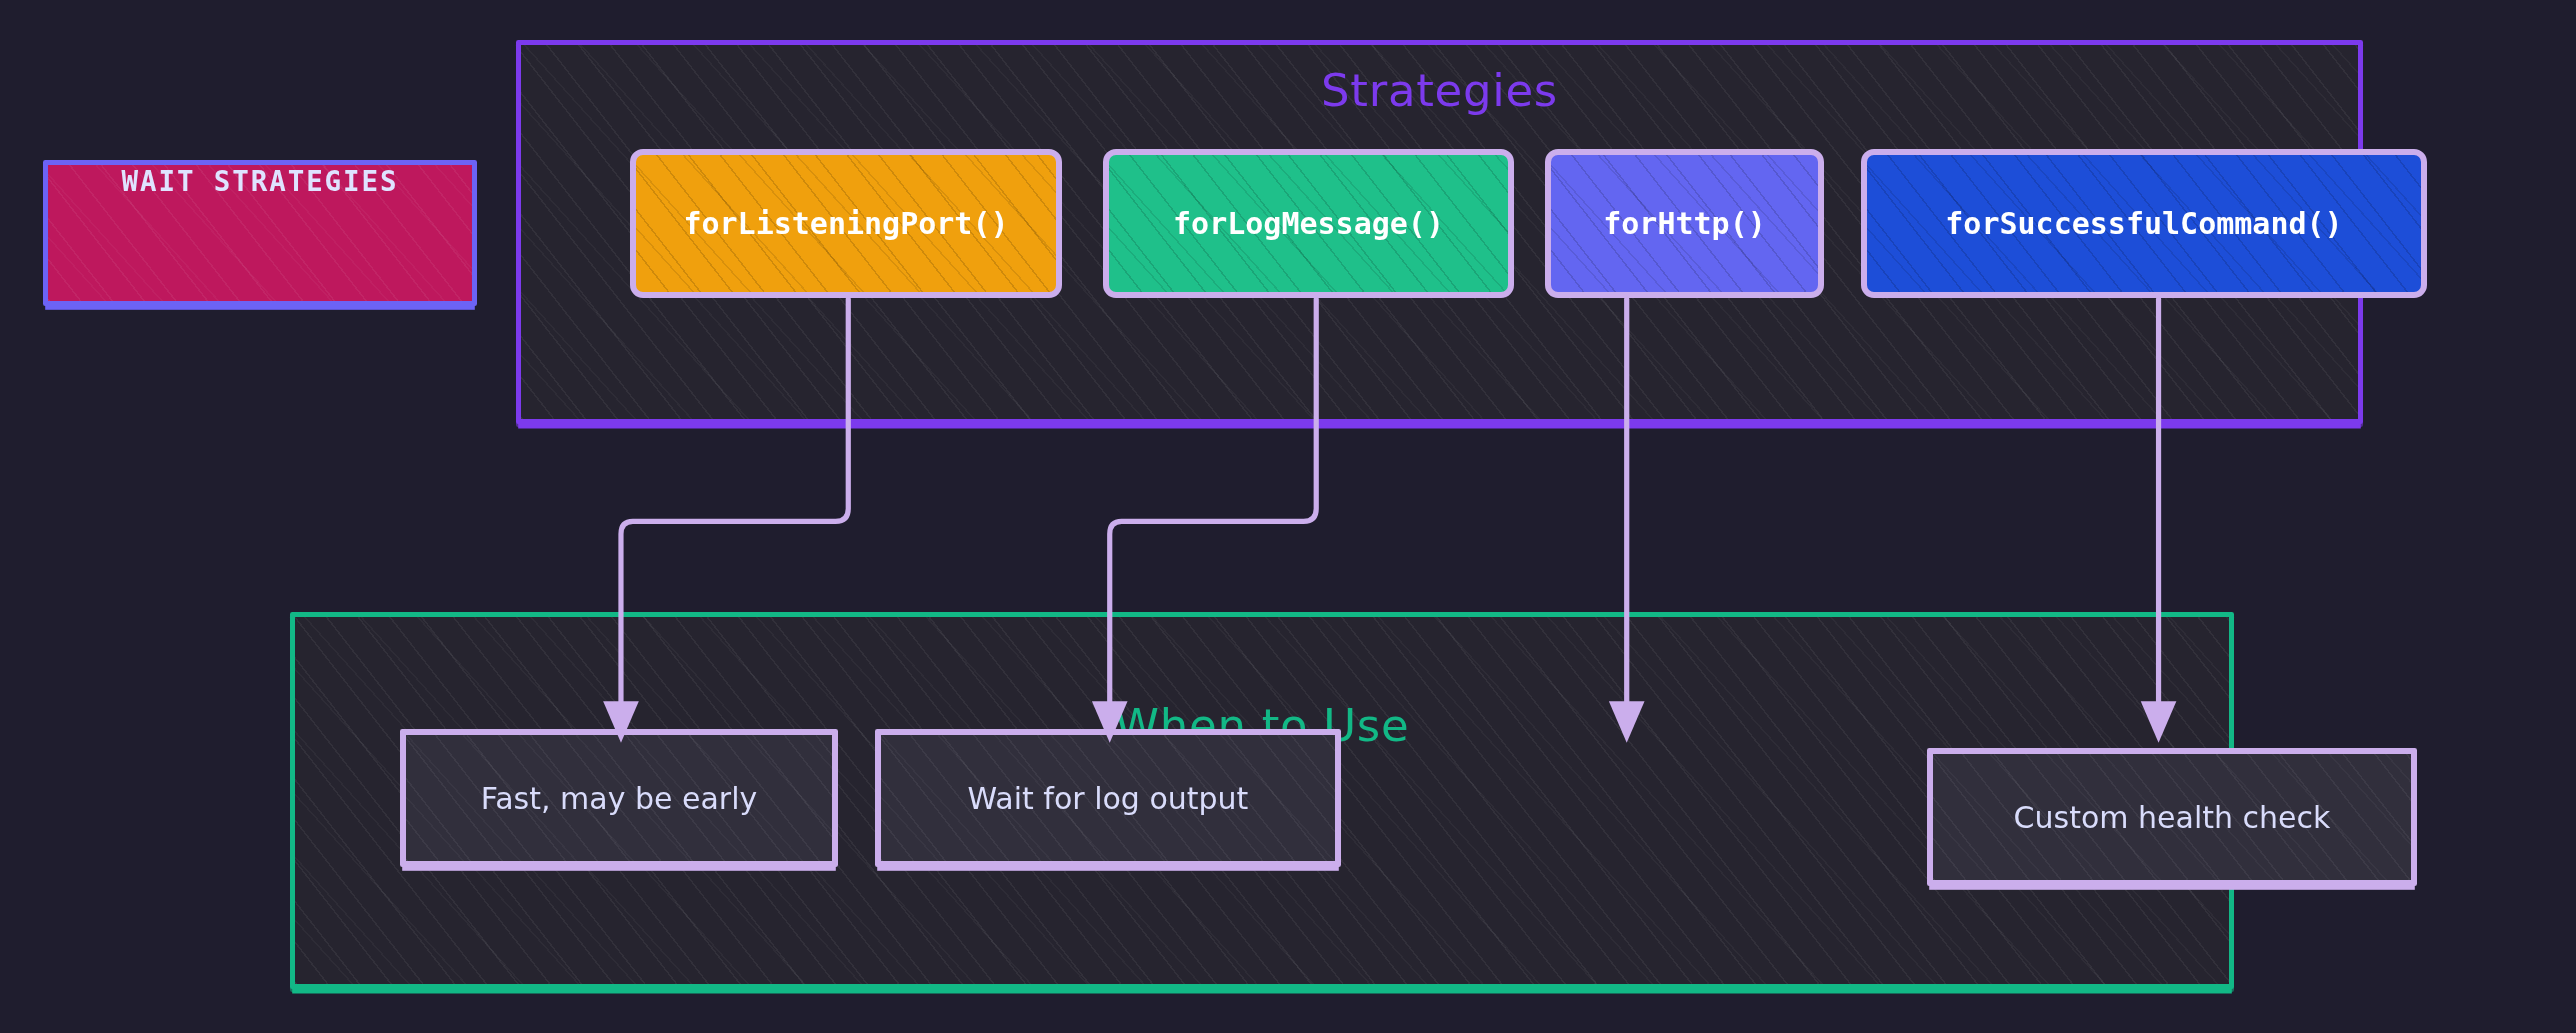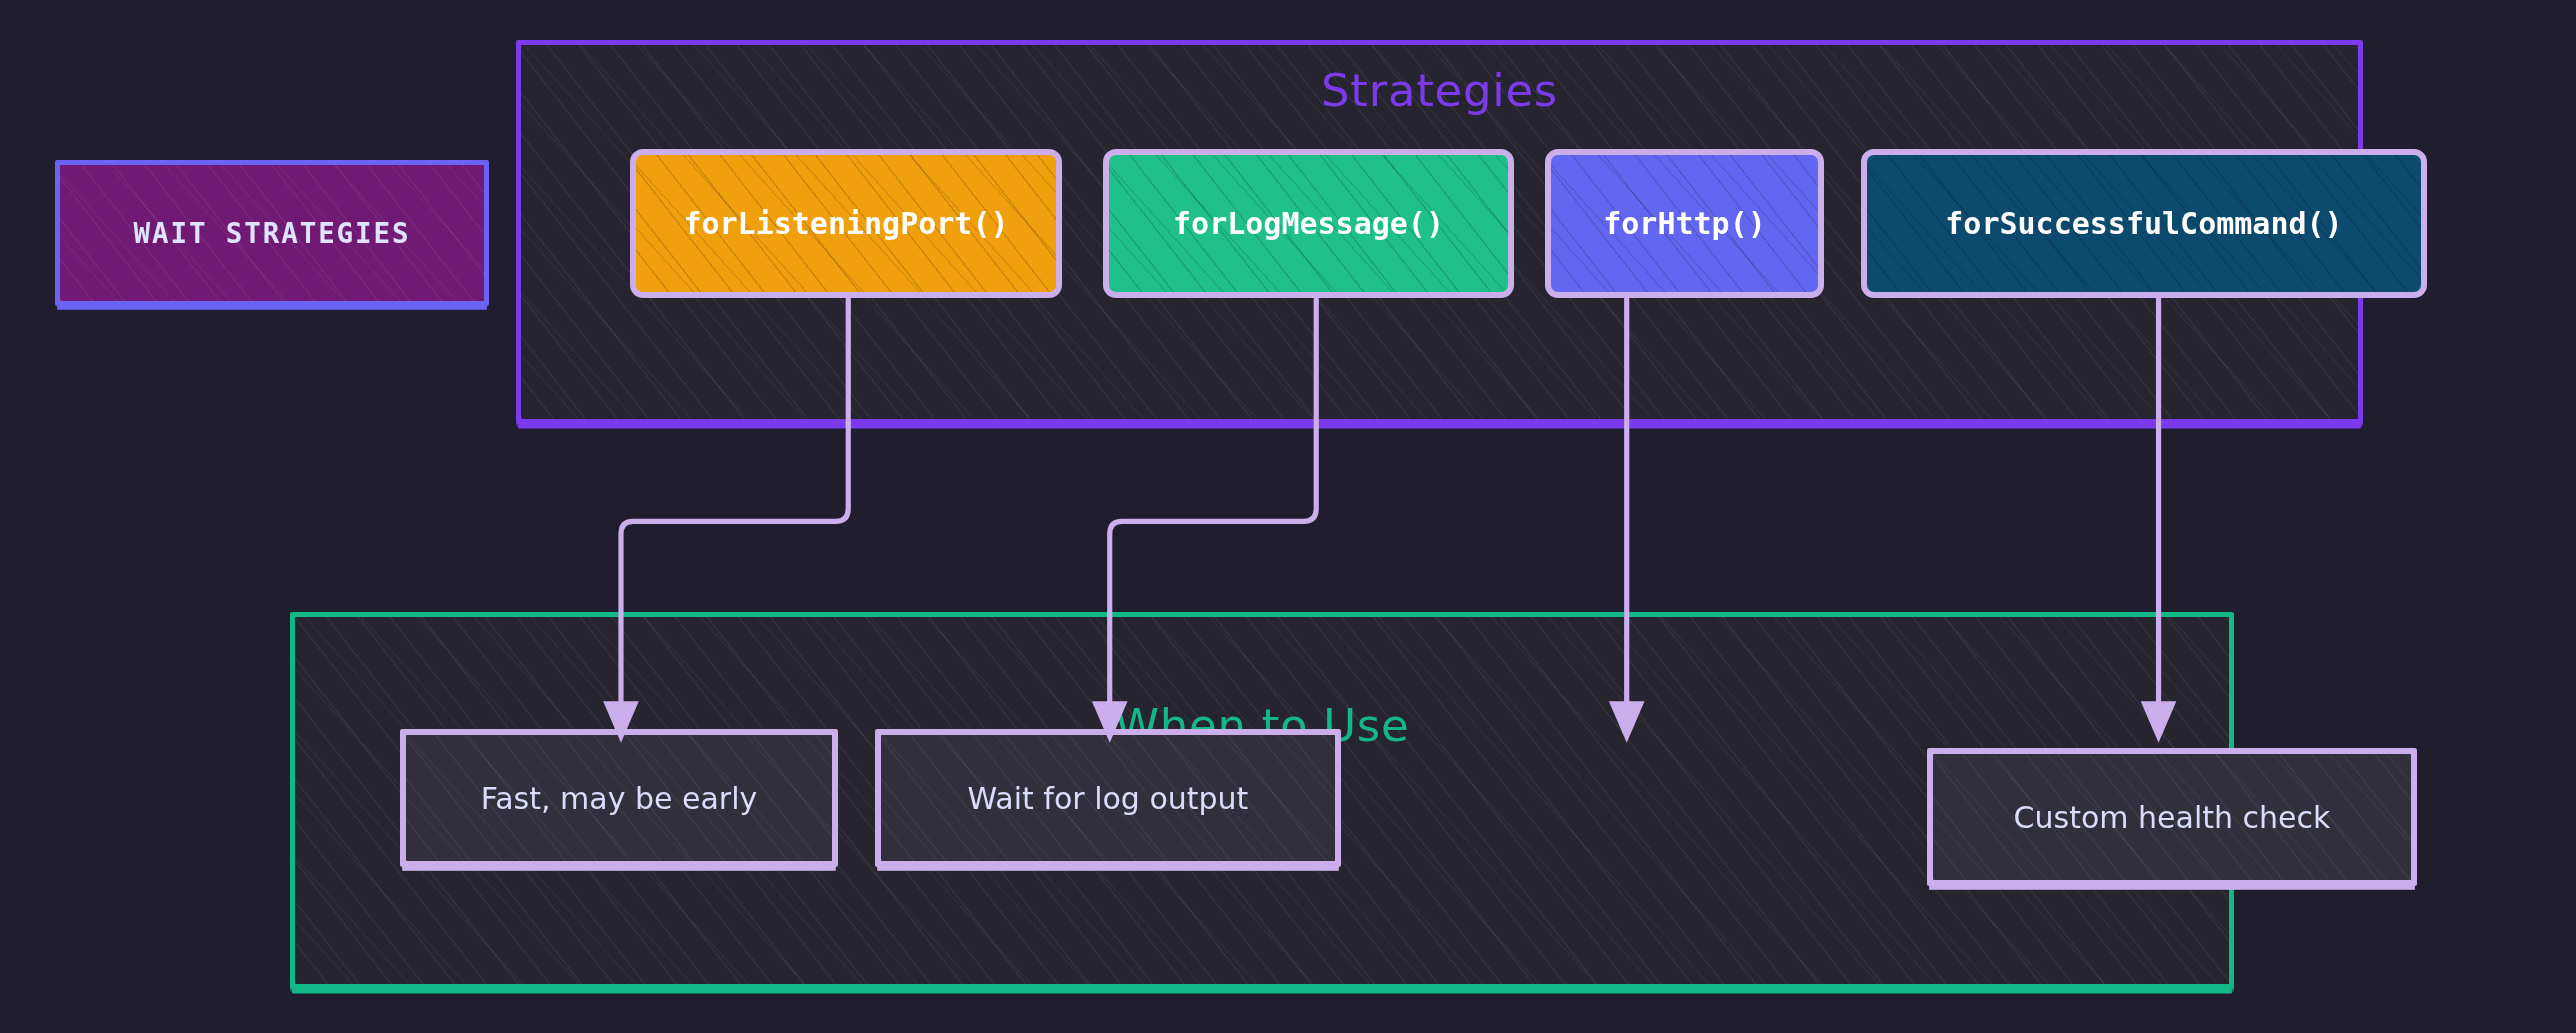--- a/index.html
+++ b/index.html
@@ -83,26 +83,26 @@
     font-weight: 400;
     letter-spacing: 0.7px;
     white-space: nowrap;
   }
   #group-strategies .group-title { top: 19.3px; color: #7c3aed; }
   #group-whentouse .group-title { top: 82px; color: #12b886; }
 
   
   #wait-strategies-box {
     position: absolute;
-    left: 55px; top: 160px; width: 434px; height: 146px;
-    box-sizing: border-box;
-    background: #701a75;
+    left: 43px; top: 160px; width: 434px; height: 146px;
+    box-sizing: border-box;
+    background: #be185d;
     border: 5.2px solid #6c63f5;
     border-radius: 2.2px;
-    display: flex; align-items: center; justify-content: center;
+    display: flex; align-items: flex-start; justify-content: center;
     box-shadow: 0 6px 0 -2.2px #6c63f5;
   }
   #wait-strategies-box .boxlabel {
     position: relative; z-index: 2;
     font-family: "DejaVu Sans Mono", monospace;
     font-size: 27.5px;
     font-weight: 700;
     letter-spacing: 1.9px;
     color: #dfe3ff;
     white-space: nowrap;
@@ -122,21 +122,21 @@
     font-family: "DejaVu Sans Mono", monospace;
     font-size: 30px;
     font-weight: 700;
     letter-spacing: 0px;
     color: #ffffff;
     white-space: nowrap;
   }
   #node-listeningport { left: 630px; top: 149px; width: 432px; height: 149px; background:#f0a00d; }
   #node-logmessage    { left: 1103px; top: 149px; width: 411px; height: 149px; background:#1fc08a; }
   #node-http          { left: 1545px; top: 149px; width: 279px; height: 149px; background:#6366f1; }
-  #node-successcmd    { left: 1861px; top: 149px; width: 566px; height: 149px; background:#0c4a6e; }
+  #node-successcmd    { left: 1861px; top: 149px; width: 566px; height: 149px; background:#1d4ed8; }
 
   
   .outcome {
     position: absolute;
     box-sizing: border-box;
     background: #312f3c;
     border: 6px solid #cbaeec;
     border-radius: 2.2px;
     display: flex; align-items: center; justify-content: center;
     overflow: hidden;

